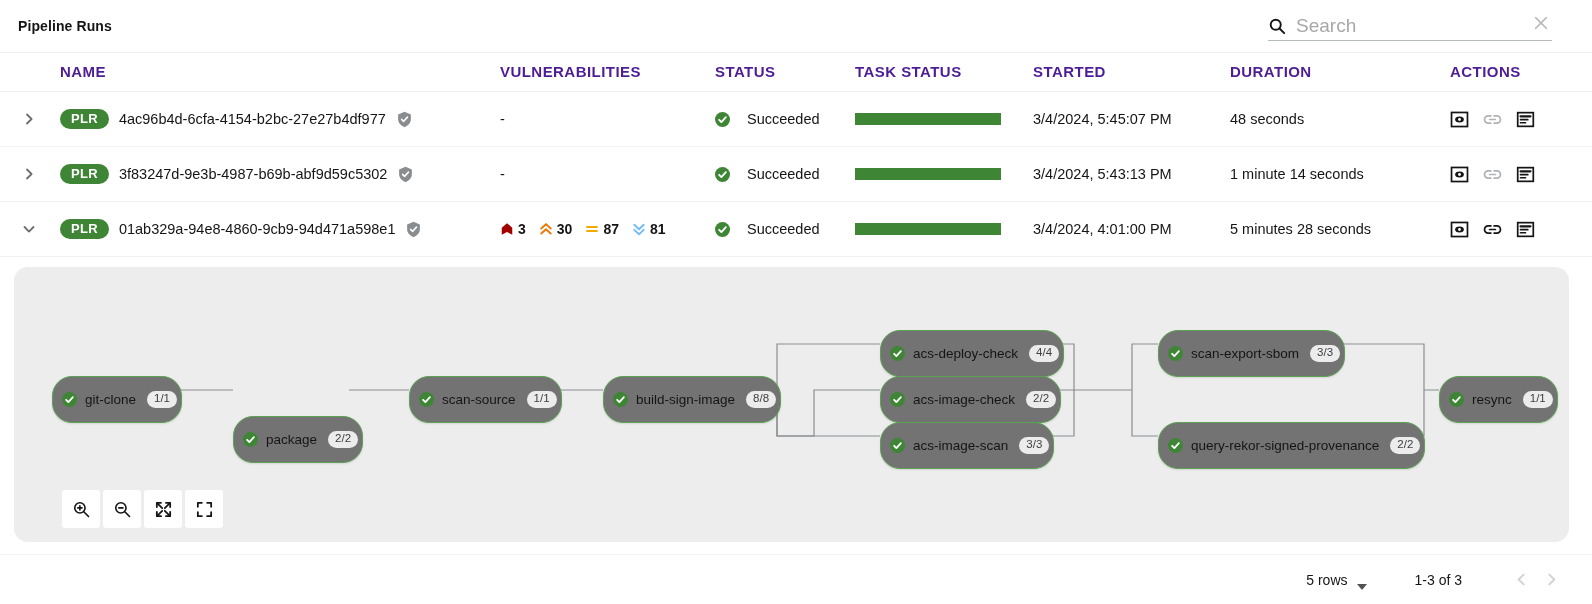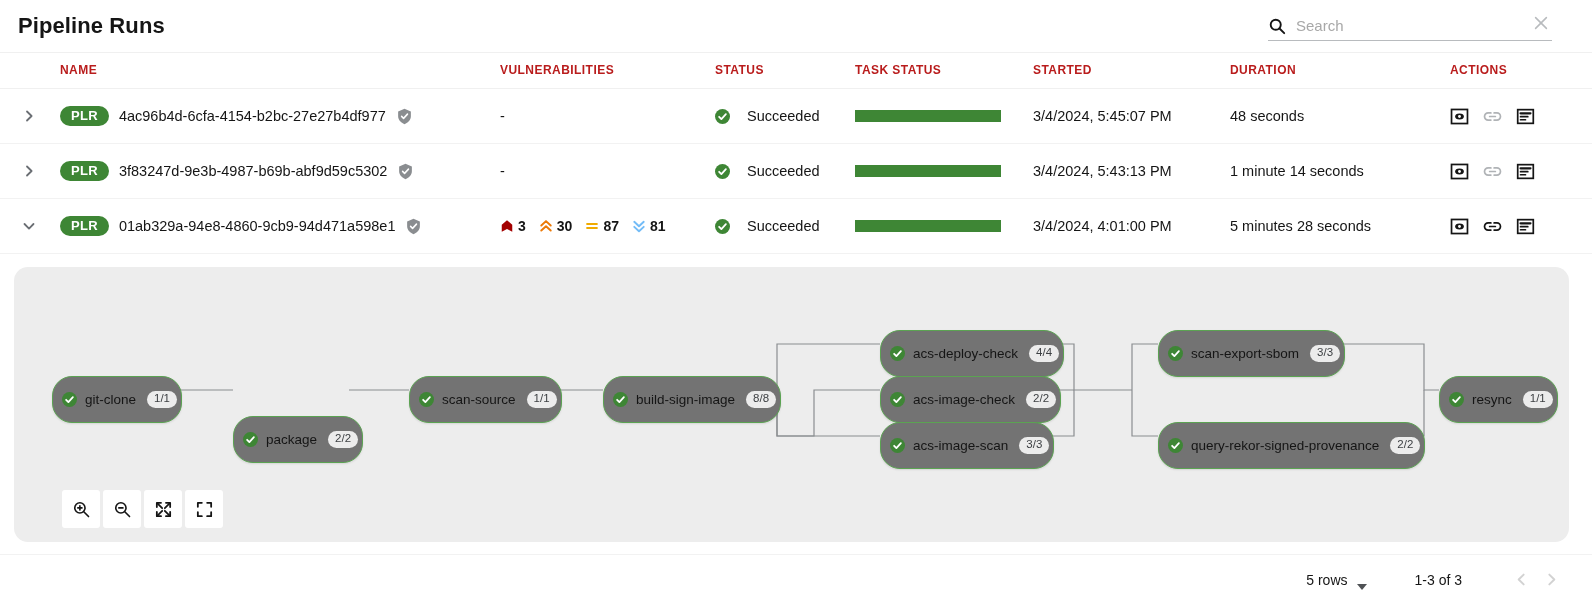--- a/index.html
+++ b/index.html
@@ -19,21 +19,21 @@
 
   
   .topbar {
     position: relative;
     height: 52px;
     display: flex;
     align-items: center;
     padding: 0 0 0 18px;
   }
   .page-title {
-    font-size: 22px;
+    font-size: 14px;
     font-weight: bold;
     letter-spacing: .1px;
     color: #151515;
   }
   .search-wrap {
     position: absolute;
     left: 1268px;
     top: 11px;
     width: 284px;
     height: 30px;
@@ -43,42 +43,42 @@
   }
   .search-icon {
     width: 18px; height: 18px;
     margin-right: 10px;
     flex: none;
     color: #151515;
   }
   .search-input {
     border: 0; outline: 0; background: transparent;
     font-family: "Liberation Sans", sans-serif;
-    font-size: 15px;
+    font-size: 19px;
     color: #151515;
     width: 210px;
     padding: 0;
   }
   .search-input::placeholder { color: #a8a8a8; }
   .search-clear {
     position: absolute;
     right: 2px; top: 3px;
     width: 18px; height: 18px;
     color: #b8bbbe;
     cursor: pointer;
   }
 
   
   .table { width: 100%; border-collapse: collapse; table-layout: fixed; }
   .table thead th {
     text-align: left;
-    font-size: 12px;
+    font-size: 15px;
     font-weight: bold;
     letter-spacing: .45px;
-    color: #b91c1c;
+    color: #4c1d95;
     padding: 10px 0 11px 0;
     border-top: 1px solid #f0f0f0;
     border-bottom: 1px solid #f0f0f0;
   }
   .table tbody td {
     padding: 0;
     height: 55px;
     border-bottom: 1px solid #f2f2f2;
     vertical-align: middle;
     font-size: 14.5px;

